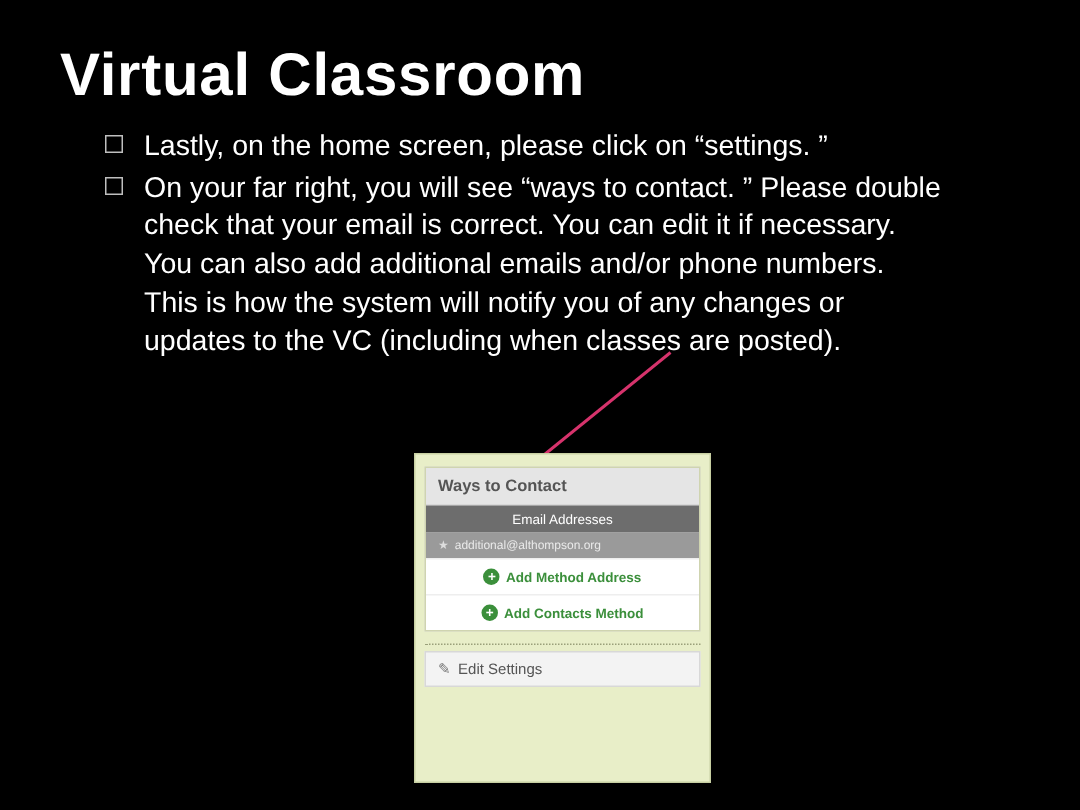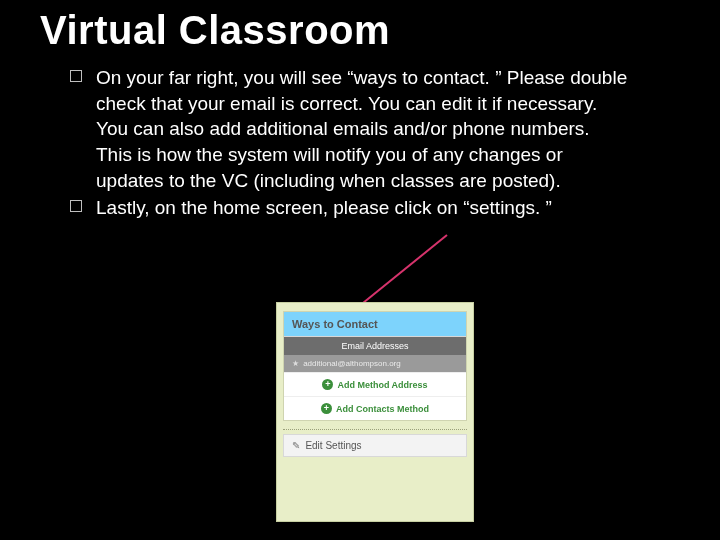--- a/index.html
+++ b/index.html
@@ -11,21 +11,21 @@
     color: #fff;
     font-family: Arial, Helvetica, sans-serif;
     overflow: hidden;
     position: relative;
   }
   .slide {
     position: relative;
     width: 668px;
     height: 540px;
     box-sizing: border-box;
-    padding: 8px 40px 0 40px;
+    padding: 28px 40px 0 40px;
   }
   .title {
     font-size: 40px;
     font-weight: 700;
     color: #fff;
     margin: 0 0 12px 0;
     letter-spacing: 0.5px;
   }
   .bullets {
     margin: 0 0 0 30px;
@@ -60,21 +60,21 @@
     width: 198px;
     height: 220px;
     background: #e8eec8;
     border: 1px solid #c7cfa2;
     box-sizing: border-box;
     font-family: Arial, sans-serif;
     color: #555;
   }
   .panel-inner {
     margin: 8px 6px 6px 6px;
-    background: #7dd3fc;
+    background: #e5e5e5;
     border: 1px solid #cfd4b0;
   }
   .panel-header {
     font-weight: 700;
     color: #555;
     font-size: 11px;
     padding: 6px 8px 6px 8px;
     border-bottom: 1px solid #d8d8d8;
   }
   .section-bar {
@@ -157,24 +157,24 @@
 </style>
 </head>
 <body>
 
 <div class="slide">
 
   <h1 class="title">Virtual Classroom</h1>
 
   <ul class="bullets">
     <li>
-      <span>On your far right, you will see “ways to contact. ”  Please double check that your email is correct.  You can edit it if necessary. You can also add additional emails and/or phone numbers.  This is how the system will notify you of any changes or updates to the VC (including when classes are posted).</span>
+      <span>Lastly, on the home screen, please click on “settings. ”</span>
     </li>
     <li>
-      <span>Lastly, on the home screen, please click on “settings. ”</span>
+      <span>On your far right, you will see “ways to contact. ”  Please double check that your email is correct.  You can edit it if necessary. You can also add additional emails and/or phone numbers.  This is how the system will notify you of any changes or updates to the VC (including when classes are posted).</span>
     </li>
   </ul>
 
   <svg class="arrow" viewBox="0 0 120 100">
     <defs>
       <marker id="ah" markerWidth="8" markerHeight="8" refX="6" refY="4" orient="auto">
         <path d="M0,0 L8,4 L0,8 Z" fill="#d6336c"></path>
       </marker>
     </defs>
     <line x1="115" y1="5" x2="10" y2="90" stroke="#d6336c" stroke-width="2" marker-end="url(#ah)"></line>

